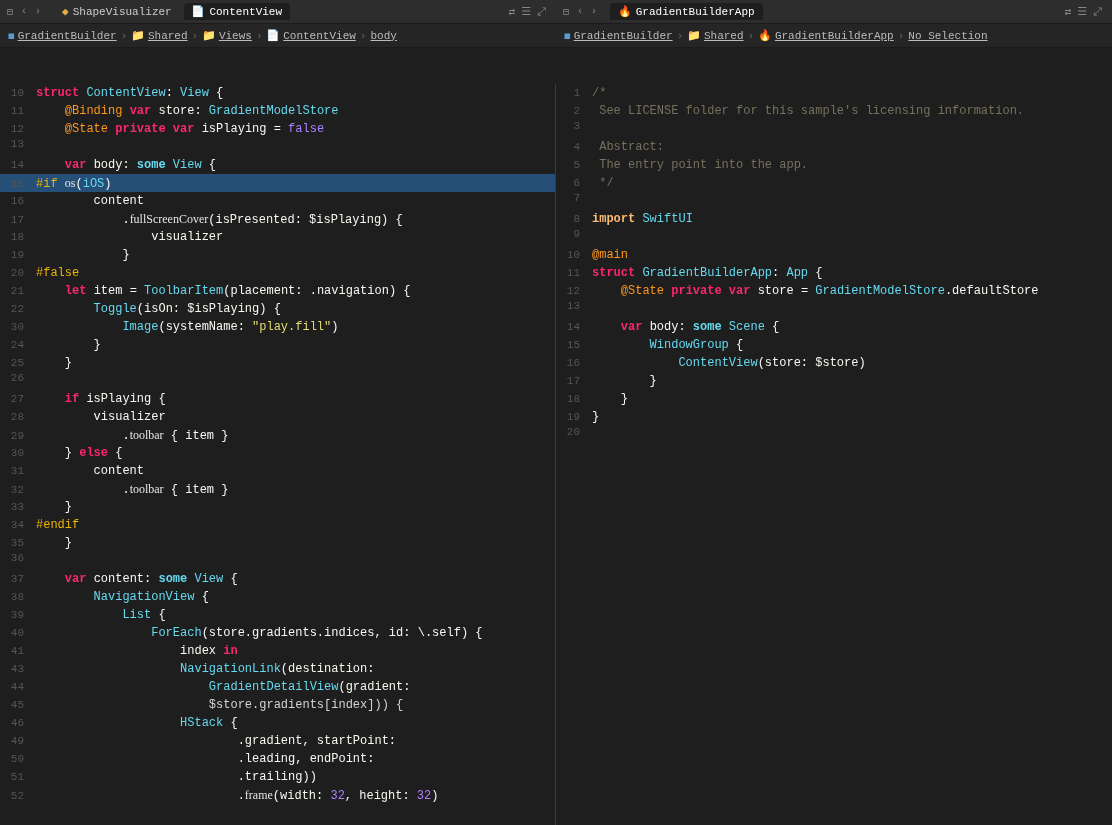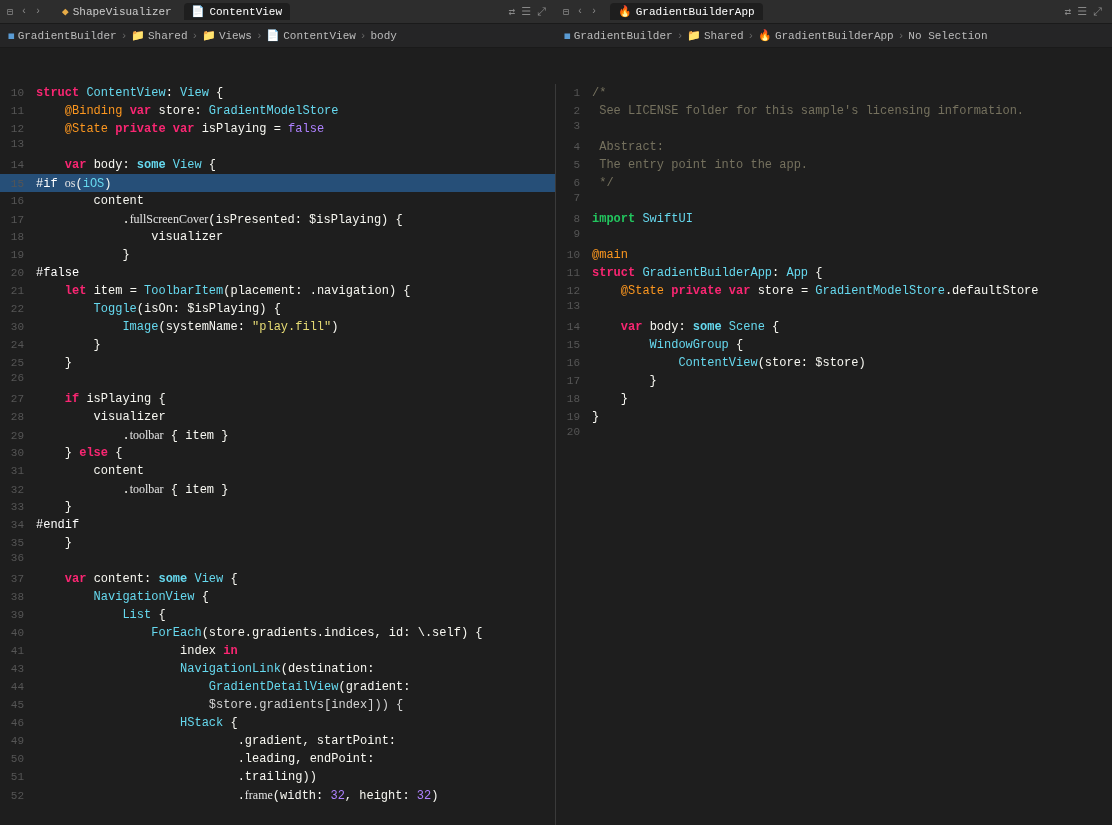--- a/index.html
+++ b/index.html
@@ -106,20 +106,21 @@
       color: #bbb;
       gap: 3px;
     }
     .bc-sep {
       color: #666;
       margin: 0 1px;
     }
     .bc-item {
       color: #bbb;
       cursor: pointer;
+      text-decoration: underline;
     }
 
     .editors {
       display: flex;
       flex: 1;
       overflow: hidden;
       margin-top: 36px;
     }
     .editor-pane {
       display: flex;
@@ -167,23 +168,23 @@
     
     .kw { color: #f92672; font-weight: bold; }       
     .kw2 { color: #66d9ef; font-weight: bold; }      
     .type { color: #66d9ef; }                         
     .str { color: #e6db74; }                          
     .num { color: #ae81ff; }                          
     .bool { color: #ae81ff; }                         
     .attr { color: #fd971f; }                         
     .comment { color: #75715e; }                      
     .plain { color: #f8f8f2; }                        
-    .preproc { color: #ffffff; }
+    .preproc { color: #eab308; }
     .func-call { color: #e5e5e5; font-family: Liberation Serif, serif; }
-    .swift-import { color: #22c55e; font-weight: bold; text-align: center; }
+    .swift-import { color: #fdba74; font-weight: bold; text-align: center; }
 
     
     .code-area::-webkit-scrollbar {
       width: 8px;
     }
     .code-area::-webkit-scrollbar-track {
       background: #1e1e1e;
     }
     .code-area::-webkit-scrollbar-thumb {
       background: #555;

